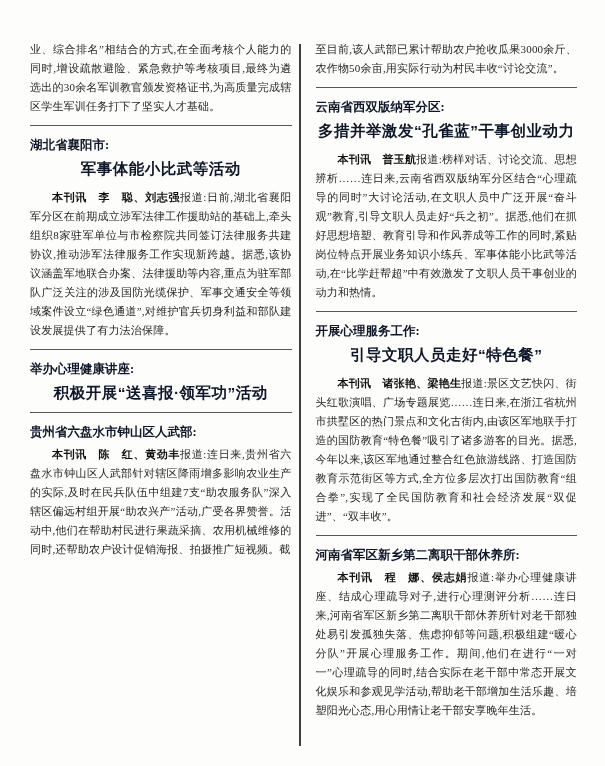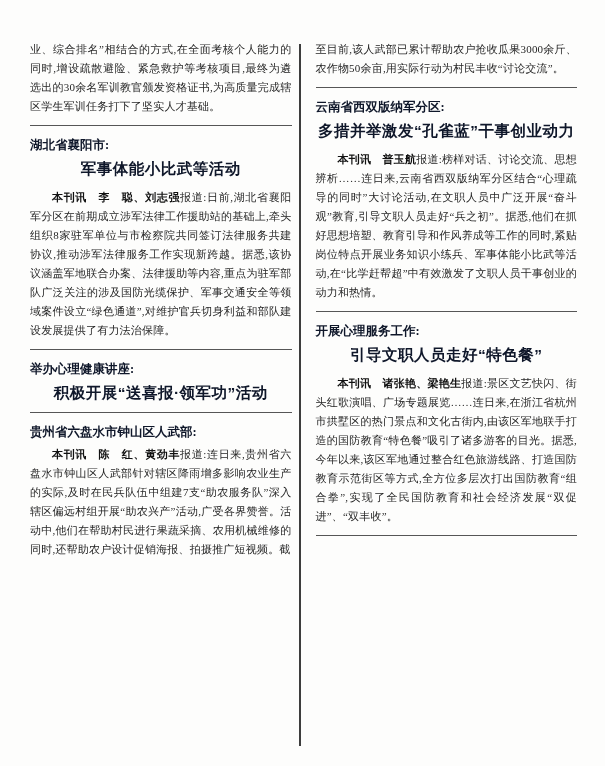--- a/index.html
+++ b/index.html
@@ -103,16 +103,18 @@
 
     <div class="rule"></div>
     <article>
       <h3 class="region">开展心理服务工作:</h3>
       <h2 class="headline">引导文职人员走好“特色餐”</h2>
       <p class="body-p indent"><span class="byline">本刊讯　诸张艳、梁艳生</span><span>报道:</span><span>景区文艺快闪、街头红歌演唱、广场专题展览……连日来,在浙江省杭州市拱墅区的热门景点和文化古街内,由该区军地联手打造的国防教育“特色餐”吸引了诸多游客的目光。据悉,今年以来,该区军地通过整合红色旅游线路、打造国防教育示范街区等方式,全方位多层次打出国防教育“组合拳”,实现了全民国防教育和社会经济发展“双促进”、“双丰收”。</span></p>
     </article>
 
     <div class="rule"></div>
     <article>
+      <h3 class="region">河南省军区新乡第二离职干部休养所:</h3>
+      <p class="body-p indent"><span class="byline">本刊讯　程　娜、侯志娟</span><span>报道:</span><span>举办心理健康讲座、结成心理疏导对子,进行心理测评分析……连日来,河南省军区新乡第二离职干部休养所针对老干部独处易引发孤独失落、焦虑抑郁等问题,积极组建“暖心分队”开展心理服务工作。期间,他们在进行“一对一”心理疏导的同时,结合实际在老干部中常态开展文化娱乐和参观见学活动,帮助老干部增加生活乐趣、培塑阳光心态,用心用情让老干部安享晚年生活。</span></p>
     </article>
   </div>
 
 </div>
 
 </body></html>

